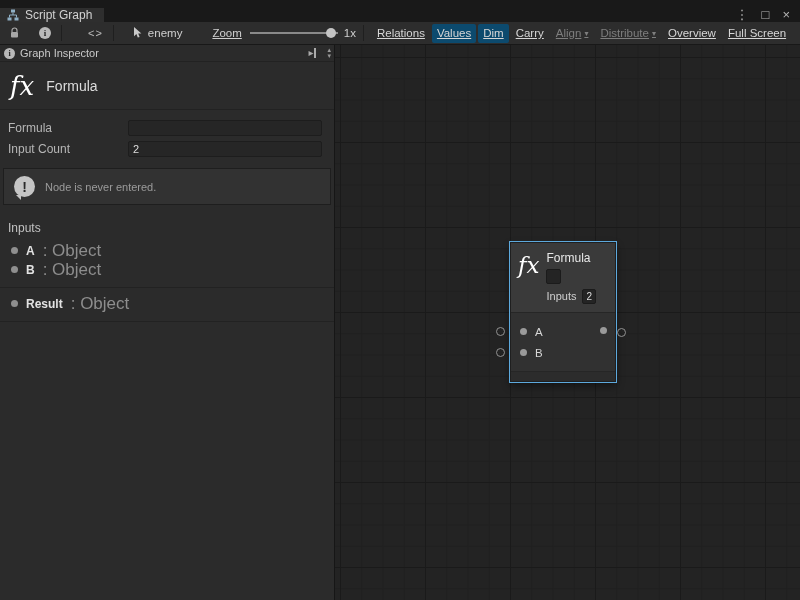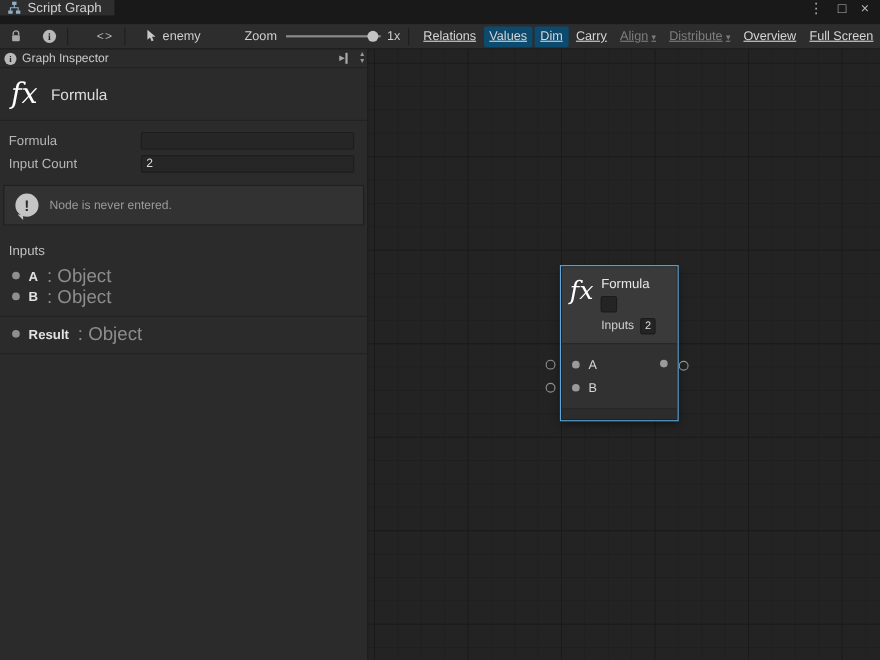--- a/index.html
+++ b/index.html
@@ -1,35 +1,35 @@
 <!DOCTYPE html>
 <html><head>
 <meta charset="utf-8">
 <style>
   * { margin:0; padding:0; box-sizing:border-box; }
   html,body { width:800px; height:600px; overflow:hidden; }
   body { font-family:"Liberation Sans", sans-serif; background:#232323; color:#c8c8c8; position:relative; font-size:12px; }
 
   
-  .tabbar { position:absolute; top:0; left:0; width:800px; height:22px; background:#191919; display:flex; align-items:flex-start; }
+  .tabbar { position:absolute; top:0; left:0; width:800px; height:22px; background:#191919; display:flex; align-items:flex-end; }
   .tab { display:flex; align-items:center; gap:6px; background:#2e2e2e; padding:0 12px 0 7px; font-size:12px; color:#d2d2d2; }
   .win-controls { margin-left:auto; display:flex; align-items:center; gap:13px; padding-right:10px; color:#b5b5b5; font-size:13px; }
   .win-controls span { cursor:default; }
 
   
   .toolbar { position:absolute; top:22px; left:0; width:800px; height:23px; background:#2d2d2d; border-bottom:1px solid #181818; display:flex; align-items:center; white-space:nowrap; font-size:11.5px; }
   .icon-btn { display:inline-flex; align-items:center; justify-content:center; height:19px; padding:0 3px; }
   .lock-btn { margin-left:6px; }
   .info-btn { margin-left:13px; }
   .code-btn { margin-left:16px; color:#bdbdbd; font-size:11px; letter-spacing:1px; }
   .tb-sep { width:1px; height:16px; background:#1f1f1f; margin:0 7px; display:inline-block; }
   .circle-i { width:12px; height:12px; border-radius:50%; background:#b9b9b9; color:#252525; font-size:9px; font-weight:bold; display:inline-flex; align-items:center; justify-content:center; font-family:"Liberation Serif", serif; }
   .circle-i.small { width:11px; height:11px; font-size:8px; }
   .tb-target { display:inline-flex; align-items:center; gap:5px; margin-left:12px; color:#cfcfcf; }
-  .zoom-label { margin-left:40px; color:#cfcfcf; }
+  .zoom-label { margin-left:30px; color:#cfcfcf;text-decoration:underline; }
   .zoom-slider { position:relative; width:88px; height:12px; margin-left:8px; display:inline-block; }
   .zoom-track { position:absolute; left:0; right:0; top:5px; height:2px; background:#8a8a8a; }
   .zoom-knob { position:absolute; right:2px; top:1px; width:10px; height:10px; border-radius:50%; background:#c4c4c4; }
   .zoom-value { margin-left:6px; color:#cfcfcf; }
   .tb-btn { display:inline-flex; align-items:center; height:19px; padding:0 5px; margin:0 1px; border-radius:2px; color:#d6d6d6; cursor:default;text-decoration:underline; }
   .tb-btn.active { background:#0c4a6e; }
   .tb-btn.disabled { color:#7e7e7e; }
   .tb-btn .dd { font-size:8px; margin-left:3px; }
   .tb-btn:first-of-type { margin-left:4px; }
 

